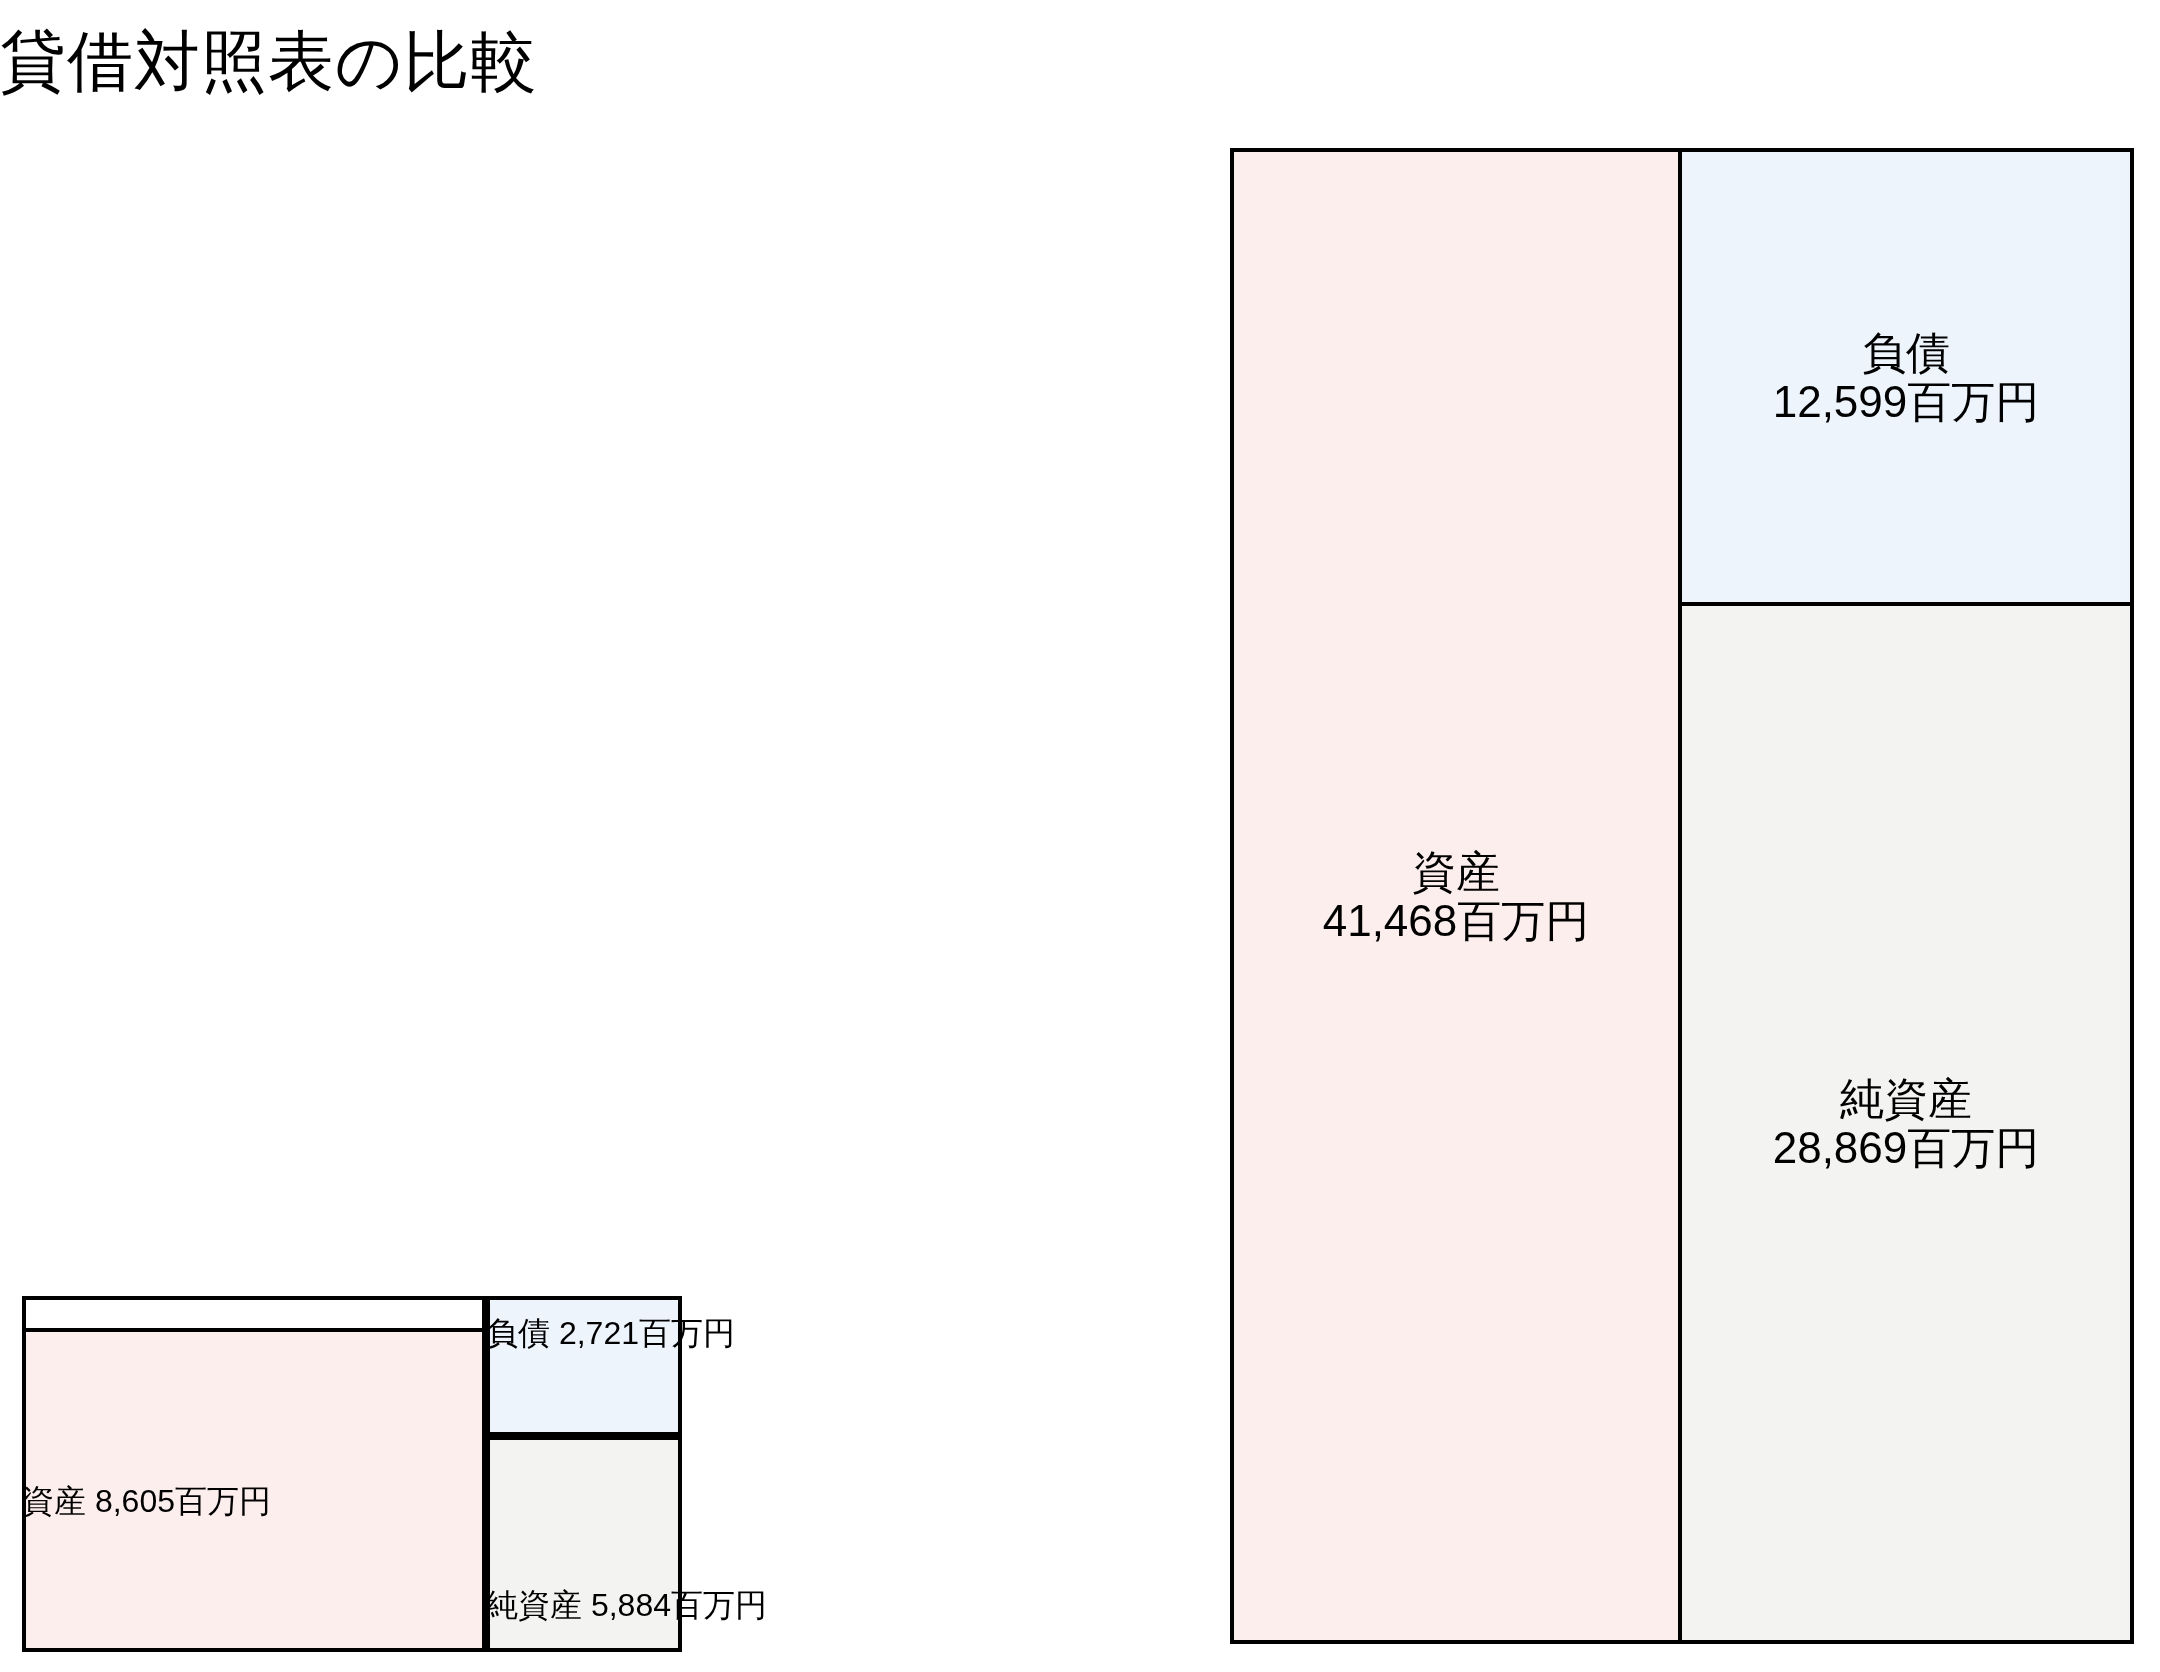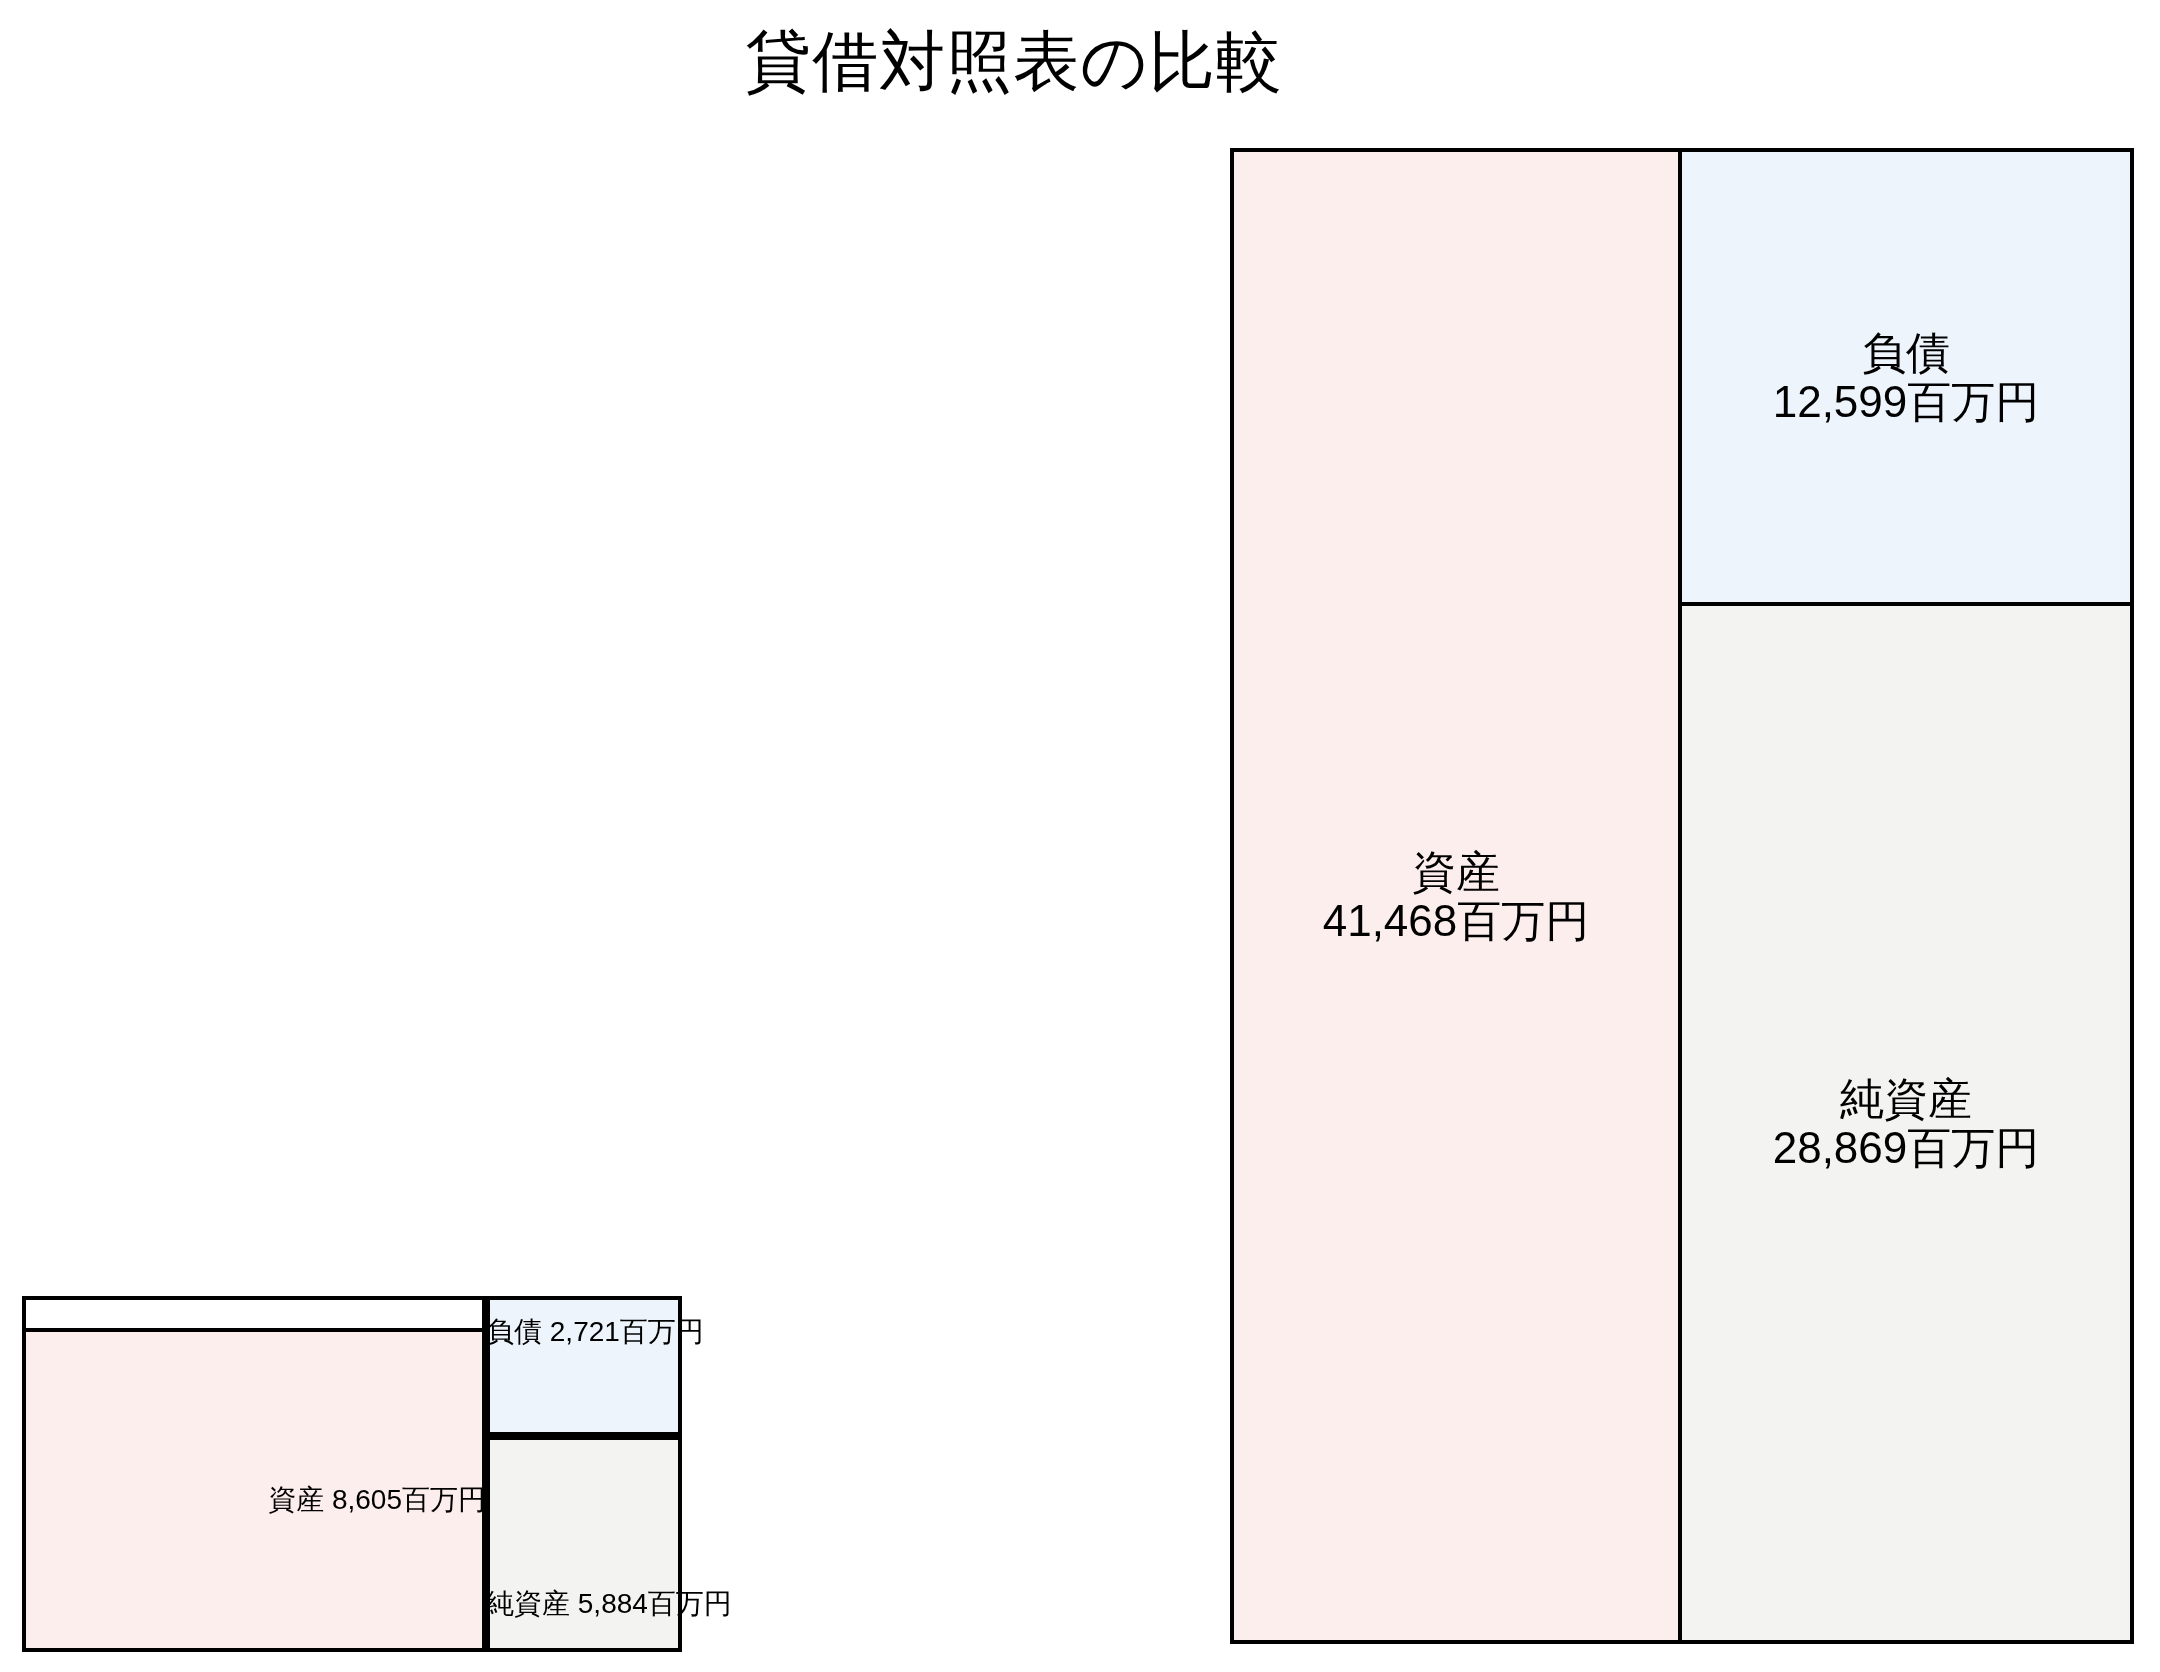--- a/index.html
+++ b/index.html
@@ -14,21 +14,21 @@
     font-family: "Liberation Sans", "DejaVu Sans", sans-serif;
     color: #000000;
     overflow: hidden;
   }
 
   #chart-title {
     position: absolute;
     left: 0;
     top: 22px;
     width: 2028px;
-    text-align: center;
+    text-align: left;
     font-size: 66px;
     font-weight: 400;
     letter-spacing: 1px;
     line-height: 1.2;
     white-space: nowrap;
   }
 
   
   .bs-box {
     position: absolute;
@@ -106,22 +106,22 @@
     width: 196px;
     height: 216px;
     background: #f3f3f1;
     z-index: 1;
   }
 
   
   .overflow-label {
     position: absolute;
     white-space: nowrap;
-    text-align: right;
-    font-size: 28px;
+    text-align: left;
+    font-size: 32px;
     line-height: 1.12;
     z-index: 6;
     pointer-events: none;
   }
   #label-left-liabilities {
     left: 486px;
     width: 196px;
     top: 1316px;
   }
   #label-left-networth {

